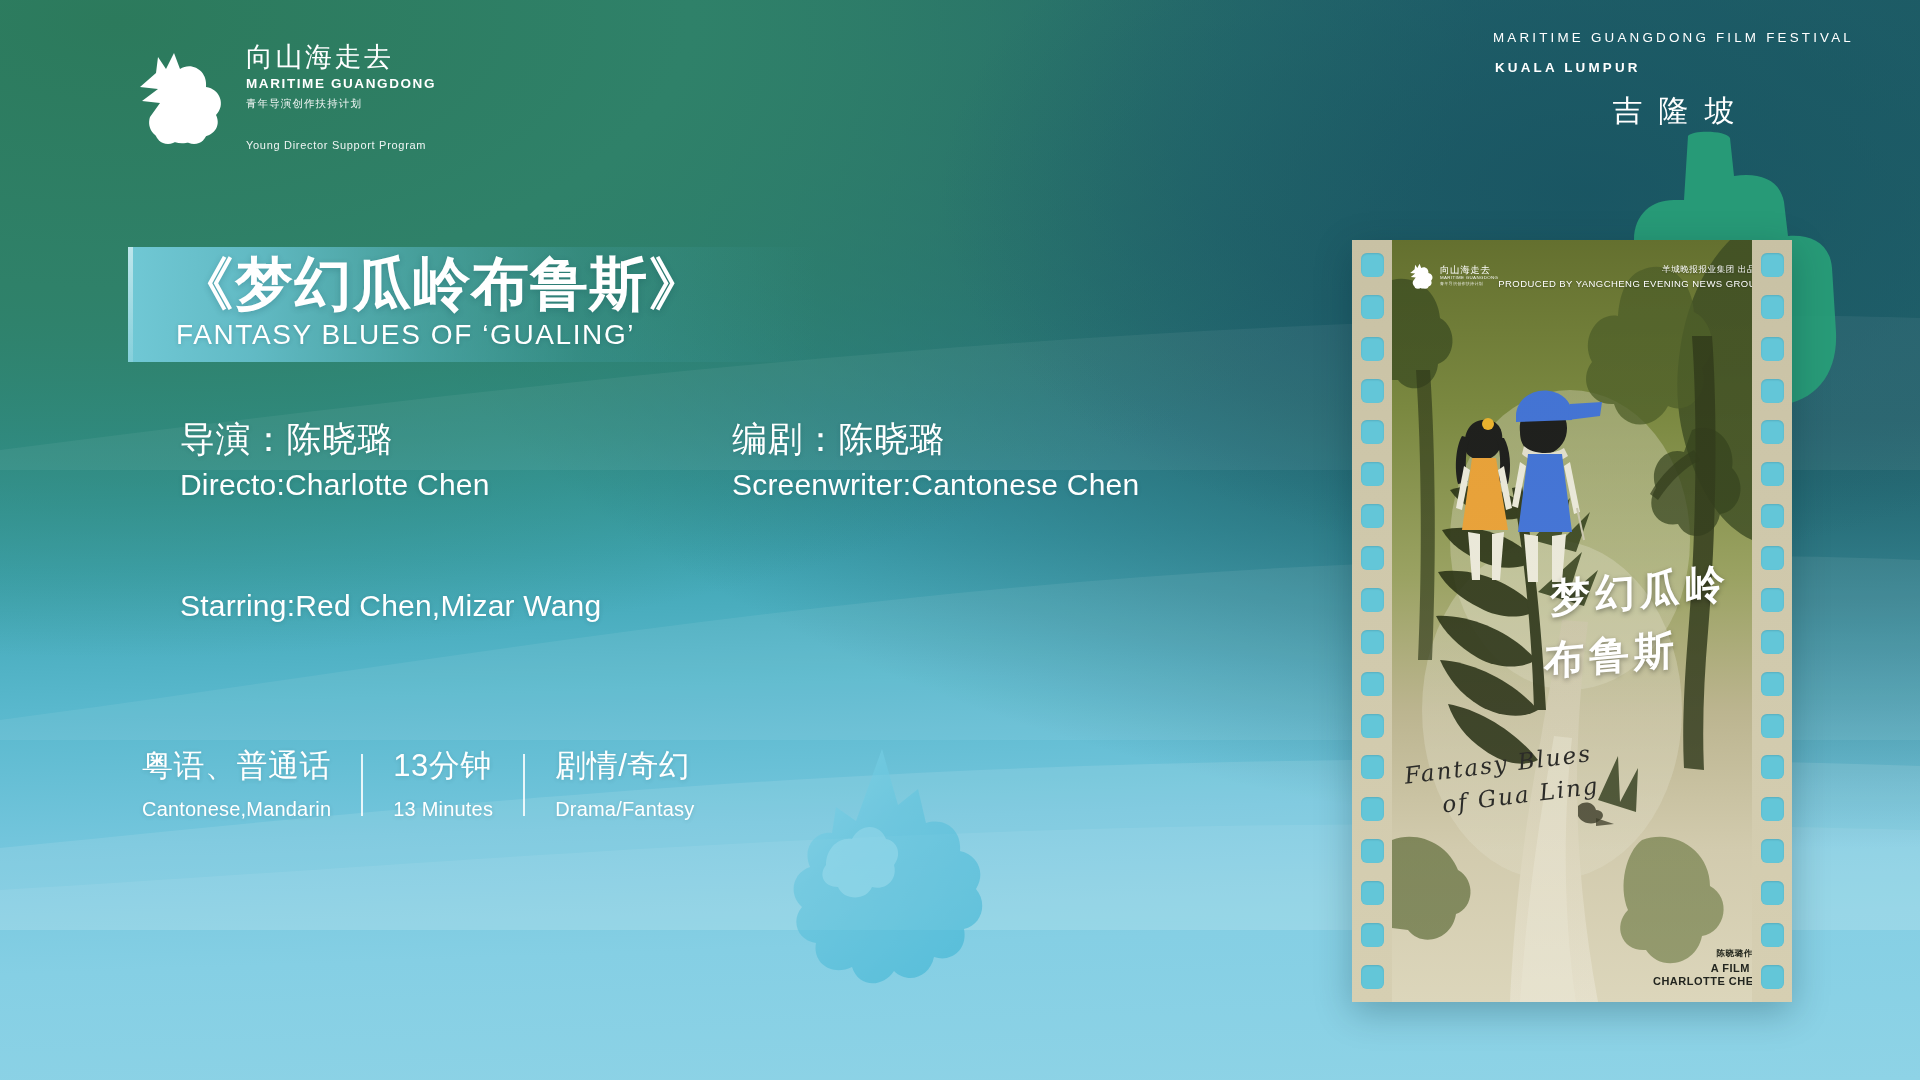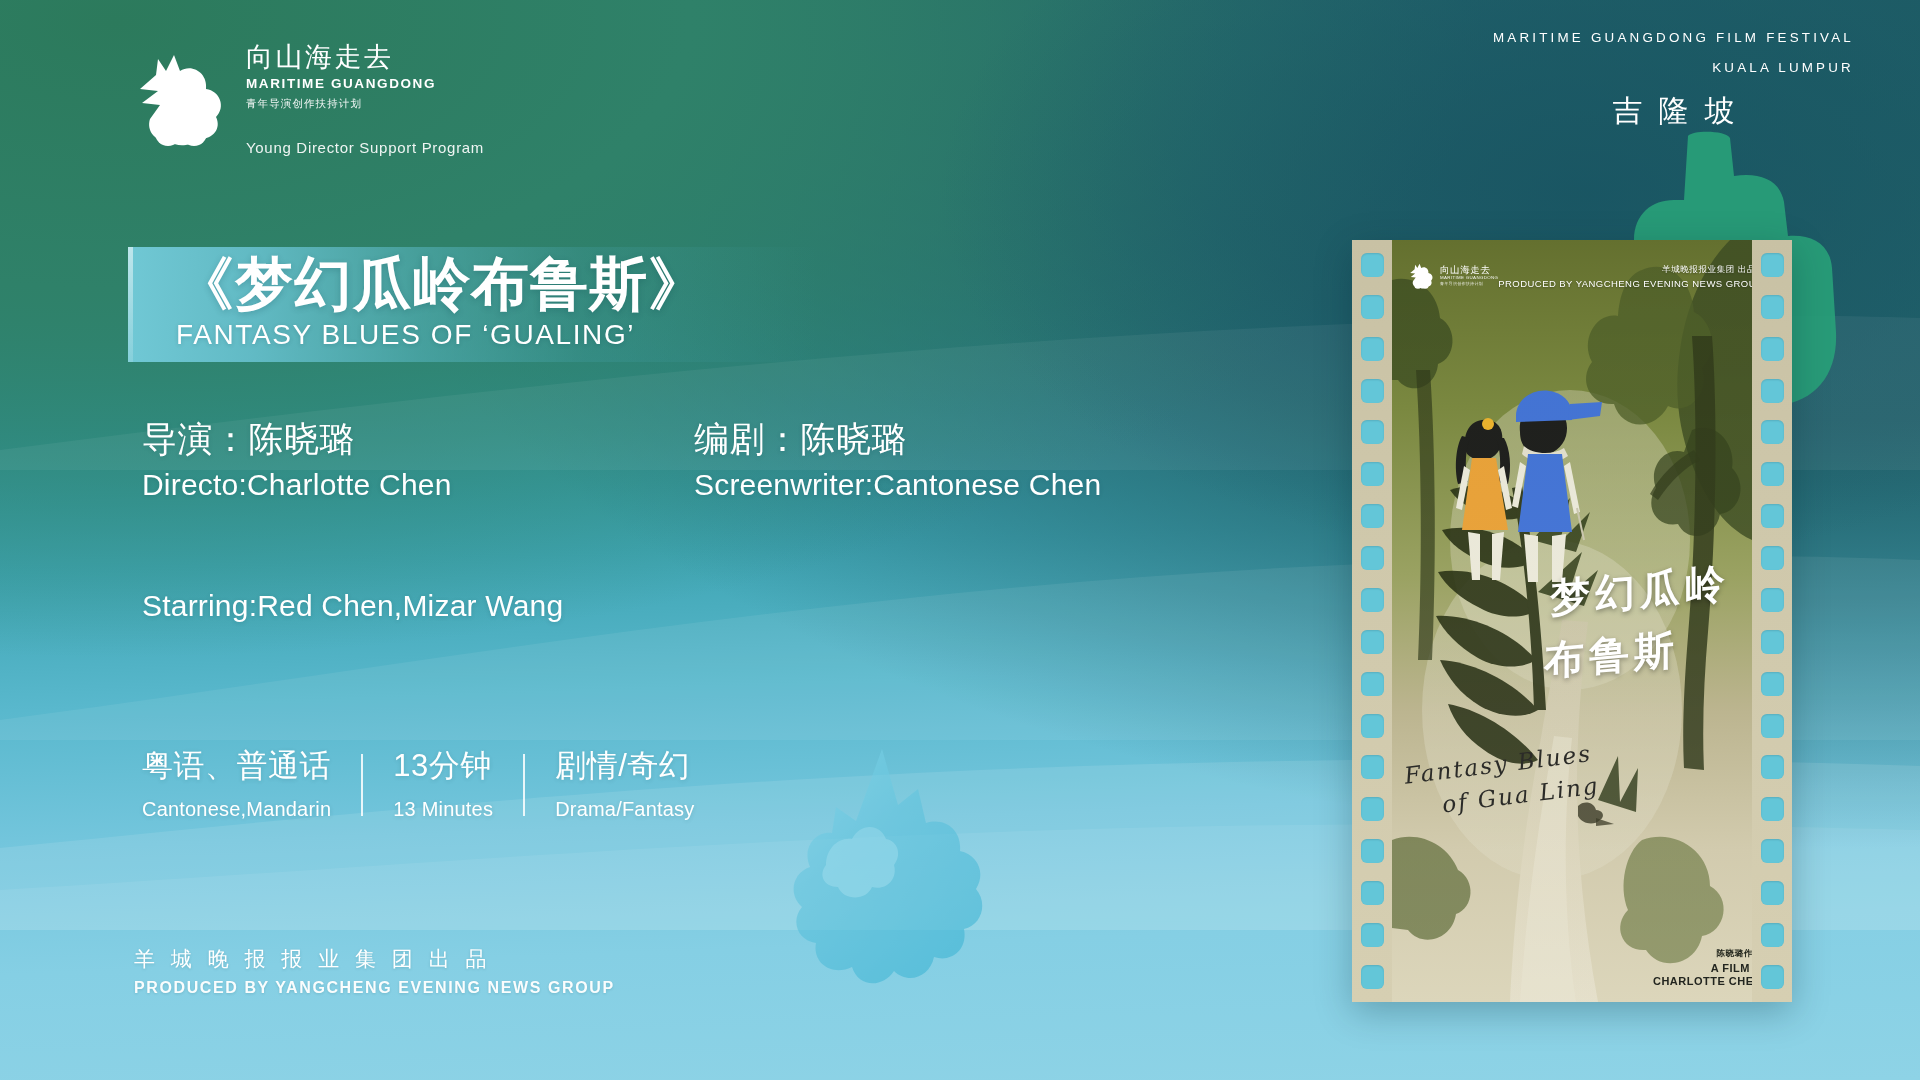--- a/index.html
+++ b/index.html
@@ -48,33 +48,33 @@
     position:absolute;left:782px;top:745px;width:210px;height:265px;opacity:.55;
   }
 
   
   .brand{position:absolute;left:132px;top:40px;display:flex;align-items:center;gap:16px;}
   .brand-mark{width:98px;height:98px;flex:none;}
   .brand-text{color:#ffffff;line-height:1;padding-top:4px;}
   .brand-cn{font-size:27px;letter-spacing:2.5px;font-weight:400;margin-bottom:6px;}
   .brand-en{font-size:13.5px;letter-spacing:1.6px;font-weight:700;margin-bottom:7px;}
   .brand-sub-cn{font-size:10.5px;letter-spacing:1.1px;opacity:.94;margin-bottom:3px;}
-  .brand-sub-en{font-size:15px;letter-spacing:.7px;opacity:.92;margin-top:32px;}
+  .brand-sub-en{font-size:11px;letter-spacing:.7px;opacity:.92;margin-top:32px;}
 
   
   .festival{position:absolute;right:66px;top:30px;text-align:center;color:#fff;}
   .fest-cn{
     font-size:41px;letter-spacing:18px;text-indent:18px;font-weight:700;
     line-height:1.05;margin-bottom:13px;
     background:linear-gradient(180deg,#ffffff 0%,#eef8f9 45%,#b9d9de 100%);
     -webkit-background-clip:text;background-clip:text;color:transparent;
     text-shadow:0 1px 3px rgba(0,0,0,.12);
   }
   .fest-en1{font-size:13.4px;letter-spacing:3.2px;font-weight:400;margin-bottom:15px;}
-  .fest-en2{font-size:13.4px;letter-spacing:3.2px;font-weight:400;text-align:right;padding-left:2px;margin-bottom:16px;}
+  .fest-en2{font-size:13.4px;letter-spacing:3.2px;font-weight:700;text-align:left;padding-left:2px;margin-bottom:16px;}
   .fest-city{font-size:30px;letter-spacing:16px;text-indent:16px;font-weight:400;}
 
   
   .title-band{
     position:absolute;left:128px;top:247px;width:690px;height:115px;
     background:linear-gradient(90deg,
       rgba(118,206,222,.92) 0%,
       rgba(110,200,218,.80) 18%,
       rgba(92,186,200,.52) 42%,
       rgba(74,166,178,.24) 66%,
@@ -89,21 +89,21 @@
     font-size:58px;font-weight:700;letter-spacing:1px;line-height:1.12;
     text-shadow:0 2px 6px rgba(0,60,70,.22);
   }
   .title-en{
     font-size:28px;font-weight:400;letter-spacing:1.6px;margin-top:2px;
     text-shadow:0 1px 4px rgba(0,60,70,.2);
   }
 
   
   .credits{position:absolute;left:142px;top:418px;color:#fff;width:1130px;}
-  .credit-row{display:flex;margin-bottom:78px;}
+  .credit-row{display:flex;margin-bottom:78px;margin-left:38px;}
   .credit-row:last-child{margin-bottom:0;}
   .credit-col{flex:none;}
   .credit-col.c1{width:552px;}
   .credit-cn{font-size:35px;font-weight:400;letter-spacing:.5px;line-height:1.22;
     text-shadow:0 1px 4px rgba(0,60,70,.18);}
   .credit-en{font-size:30px;font-weight:400;letter-spacing:.2px;line-height:1.3;margin-top:4px;
     text-shadow:0 1px 4px rgba(0,60,70,.18);}
 
   
   .meta{position:absolute;left:142px;top:748px;display:flex;align-items:flex-start;color:#fff;}
@@ -287,24 +287,20 @@
       <div class="meta-cn">13分钟</div>
       <div class="meta-en">13 Minutes</div>
     </div>
     <div class="meta-sep"></div>
     <div class="meta-item">
       <div class="meta-cn">剧情/奇幻</div>
       <div class="meta-en">Drama/Fantasy</div>
     </div>
   </div>
 
-  <div class="producer">
-    <div class="producer-cn">羊 城 晚 报 报 业 集 团  出 品</div>
-    <div class="producer-en">PRODUCED BY YANGCHENG EVENING NEWS GROUP</div>
-  </div>
 
   <div class="poster-strip">
 
     <div class="poster-img">
       <svg class="poster-svg" viewBox="0 0 360 762" preserveAspectRatio="none">
         <defs>
           <linearGradient id="skyg" x1="0" y1="0" x2="0" y2="1">
             <stop offset="0%" stop-color="#64702f"></stop>
             <stop offset="22%" stop-color="#7a8840"></stop>
             <stop offset="44%" stop-color="#9aa262"></stop>

